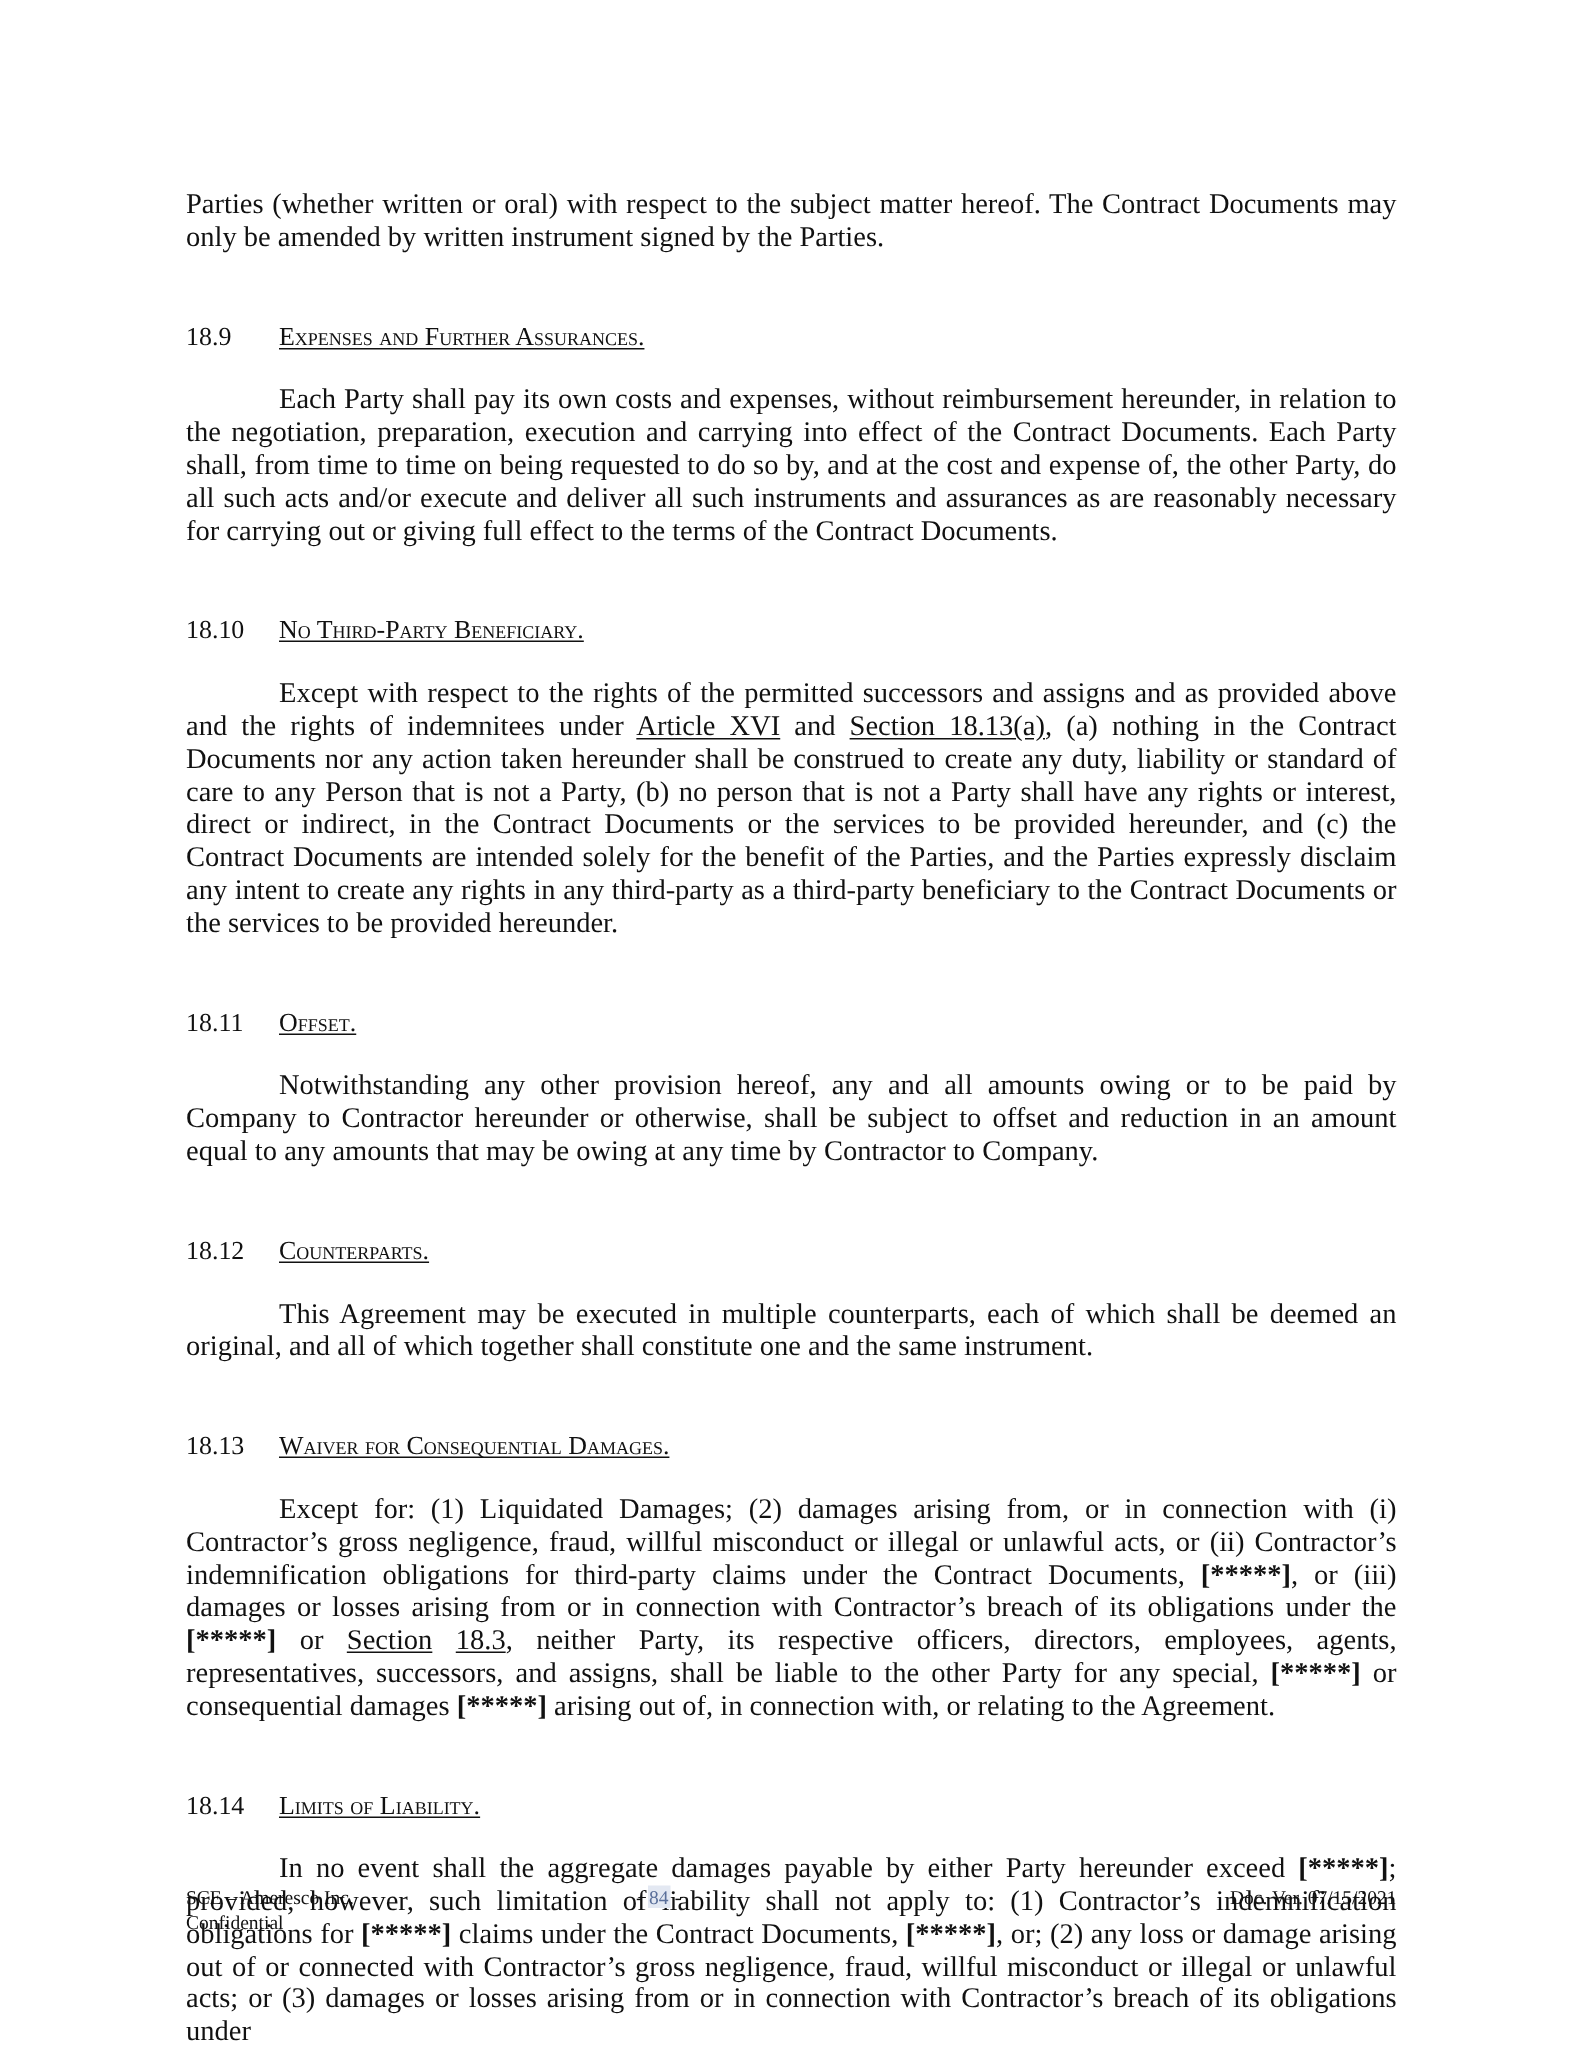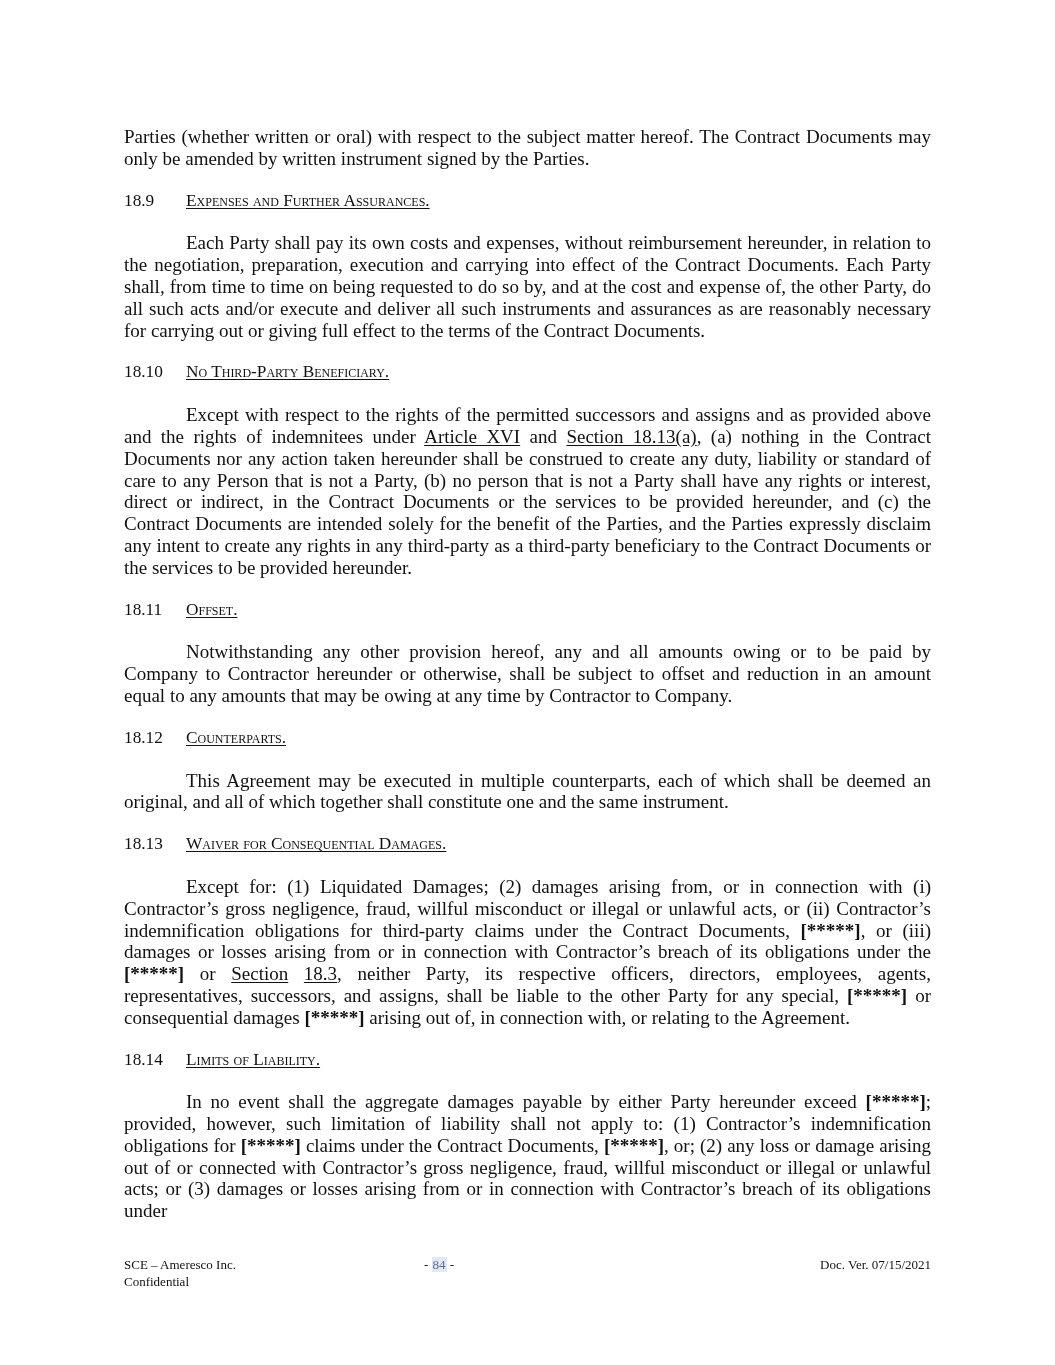--- a/index.html
+++ b/index.html
@@ -9,21 +9,21 @@
     color: #111111;
   }
   .page { position: absolute; left: 124px; top: 126px; width: 807px; }
   .para {
     font-size: 19px; line-height: 21.8px; text-align: justify; margin: 0;
   }
   .indent { text-indent: 62px; }
   .heading {
     font-size: 17.3px; line-height: 21.8px; margin: 0; white-space: nowrap;
   }
-  .heading .num { display: inline-block; width: 62px; }
+  .heading .num { display: inline-block; width: 62px; margin-top: 24px; }
   .heading .title { text-decoration: underline; font-variant: small-caps; text-underline-offset: 2px; }
   .u { text-decoration: underline; text-underline-offset: 2px; margin-top: 42px; }
   .b { font-weight: bold; }
   .gap-h { height: 20px; }
   .gap-p { height: 21px; }
   .footer {
     position: absolute; left: 124px; top: 1257px; width: 807px;
     font-size: 13px; line-height: 16.5px;
   }
   .footer .row { display: flex; justify-content: space-between; align-items: baseline; }

